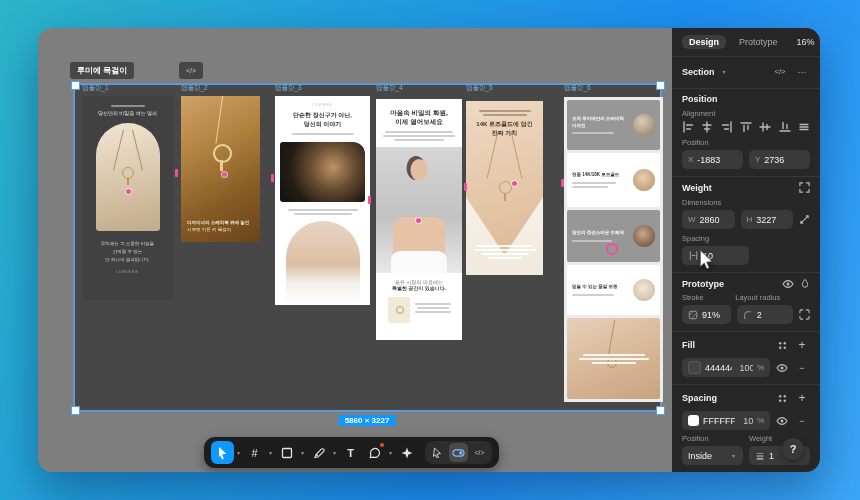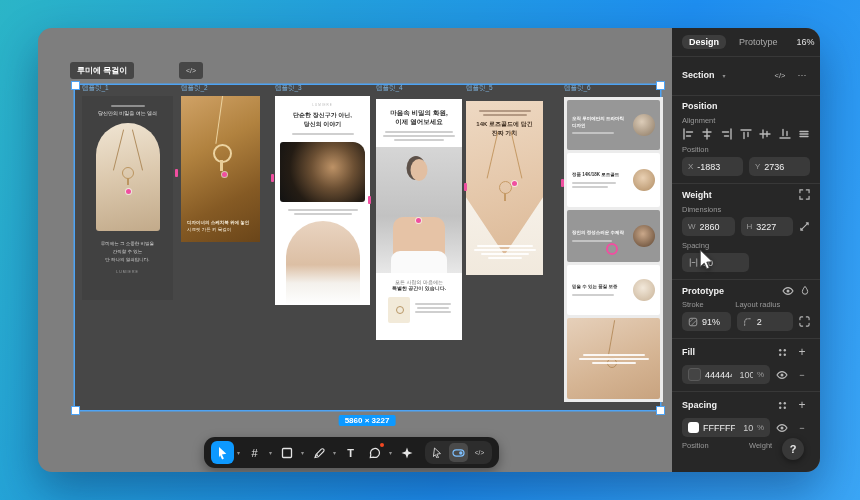--- a/index.html
+++ b/index.html
@@ -499,20 +499,35 @@
         <div class="icbtn">−</div>
       </div>
       <div class="prow" style="margin-top:4px">
         <div style="flex:1">
             <div class="plabel" style="margin-top:0">Position</div>
           </div>
         <div style="flex:1">
             <div class="plabel" style="margin-top:0">Weight</div>
           </div>
       </div>
+      <div class="prow">
+        <div class="inp">
+          <span class="val">Inside</span>
+          <span class="sp"></span>
+            <span class="chev">▾</span>
+        </div>
+        <div class="inp">
+          <svg class="ic" width="10" height="10" viewBox="0 0 12 12">
+              <path d="M2 3h8" stroke="#9a9a9a" stroke-width="1"></path>
+              <path d="M2 6h8" stroke="#9a9a9a" stroke-width="1.8"></path>
+              <path d="M2 9.4h8" stroke="#9a9a9a" stroke-width="2.6"></path>
+            </svg>
+          <span class="val">1</span>
+        </div>
+      </div>
     </div>
   </div>
 
   <div class="help">?</div>
 </div>
 
 <svg class="cursor" width="15" height="20" viewBox="0 0 12 16">
   <path d="M1 .8v13.4l3.2-2.9 2 4.5 2-.9-2-4.4 4.4-.4z" fill="#fff" stroke="#444" stroke-width=".7"></path>
 </svg>
 

